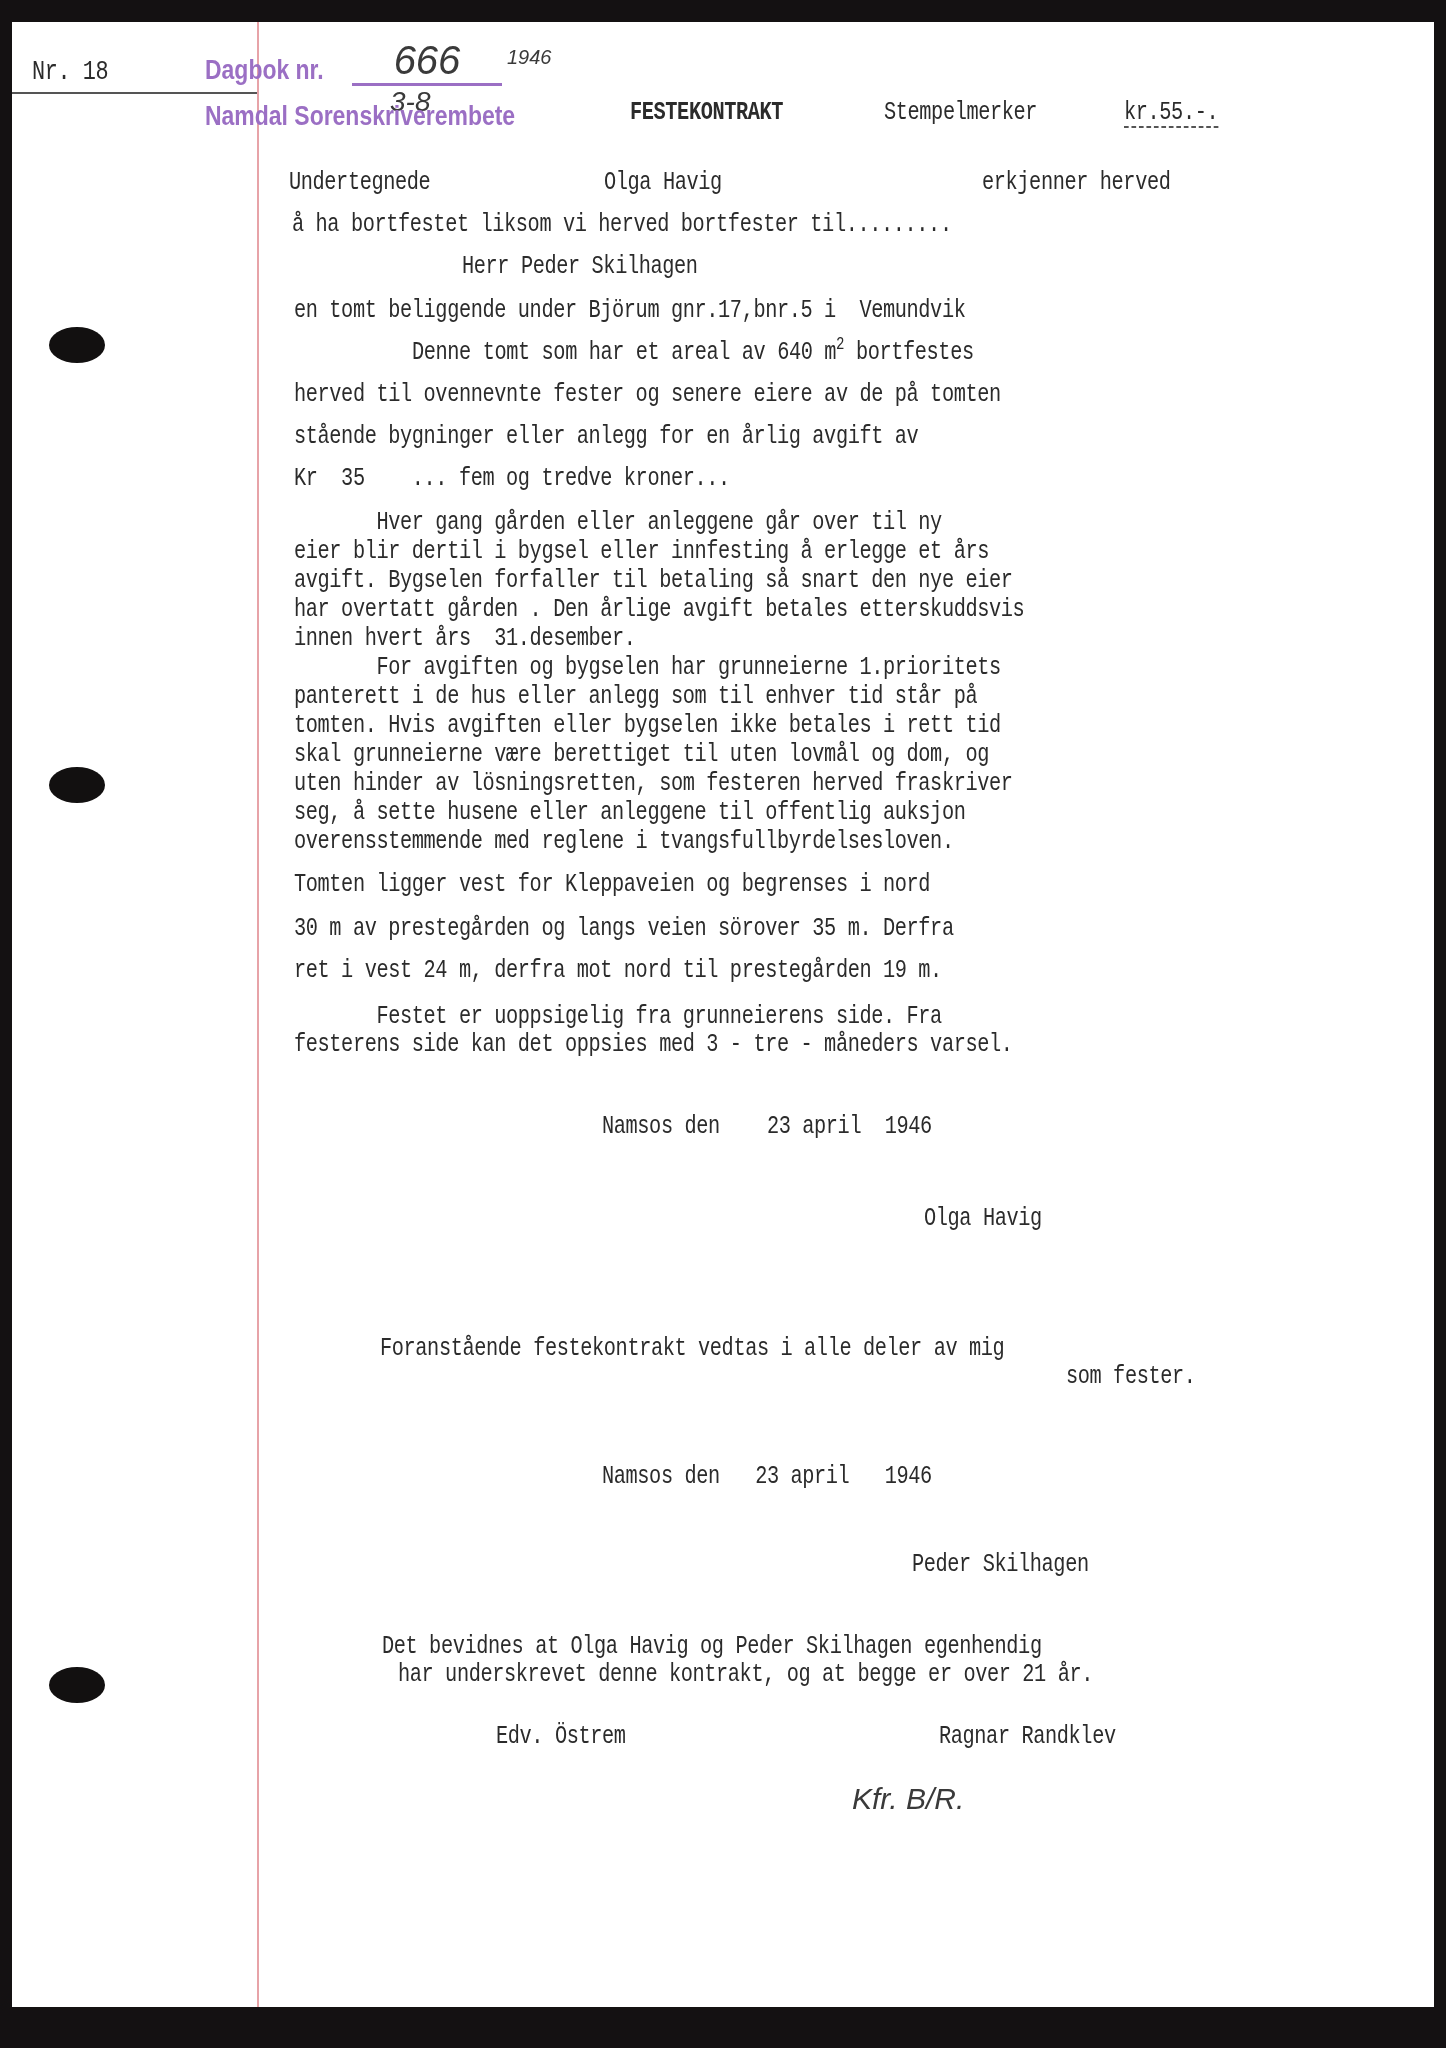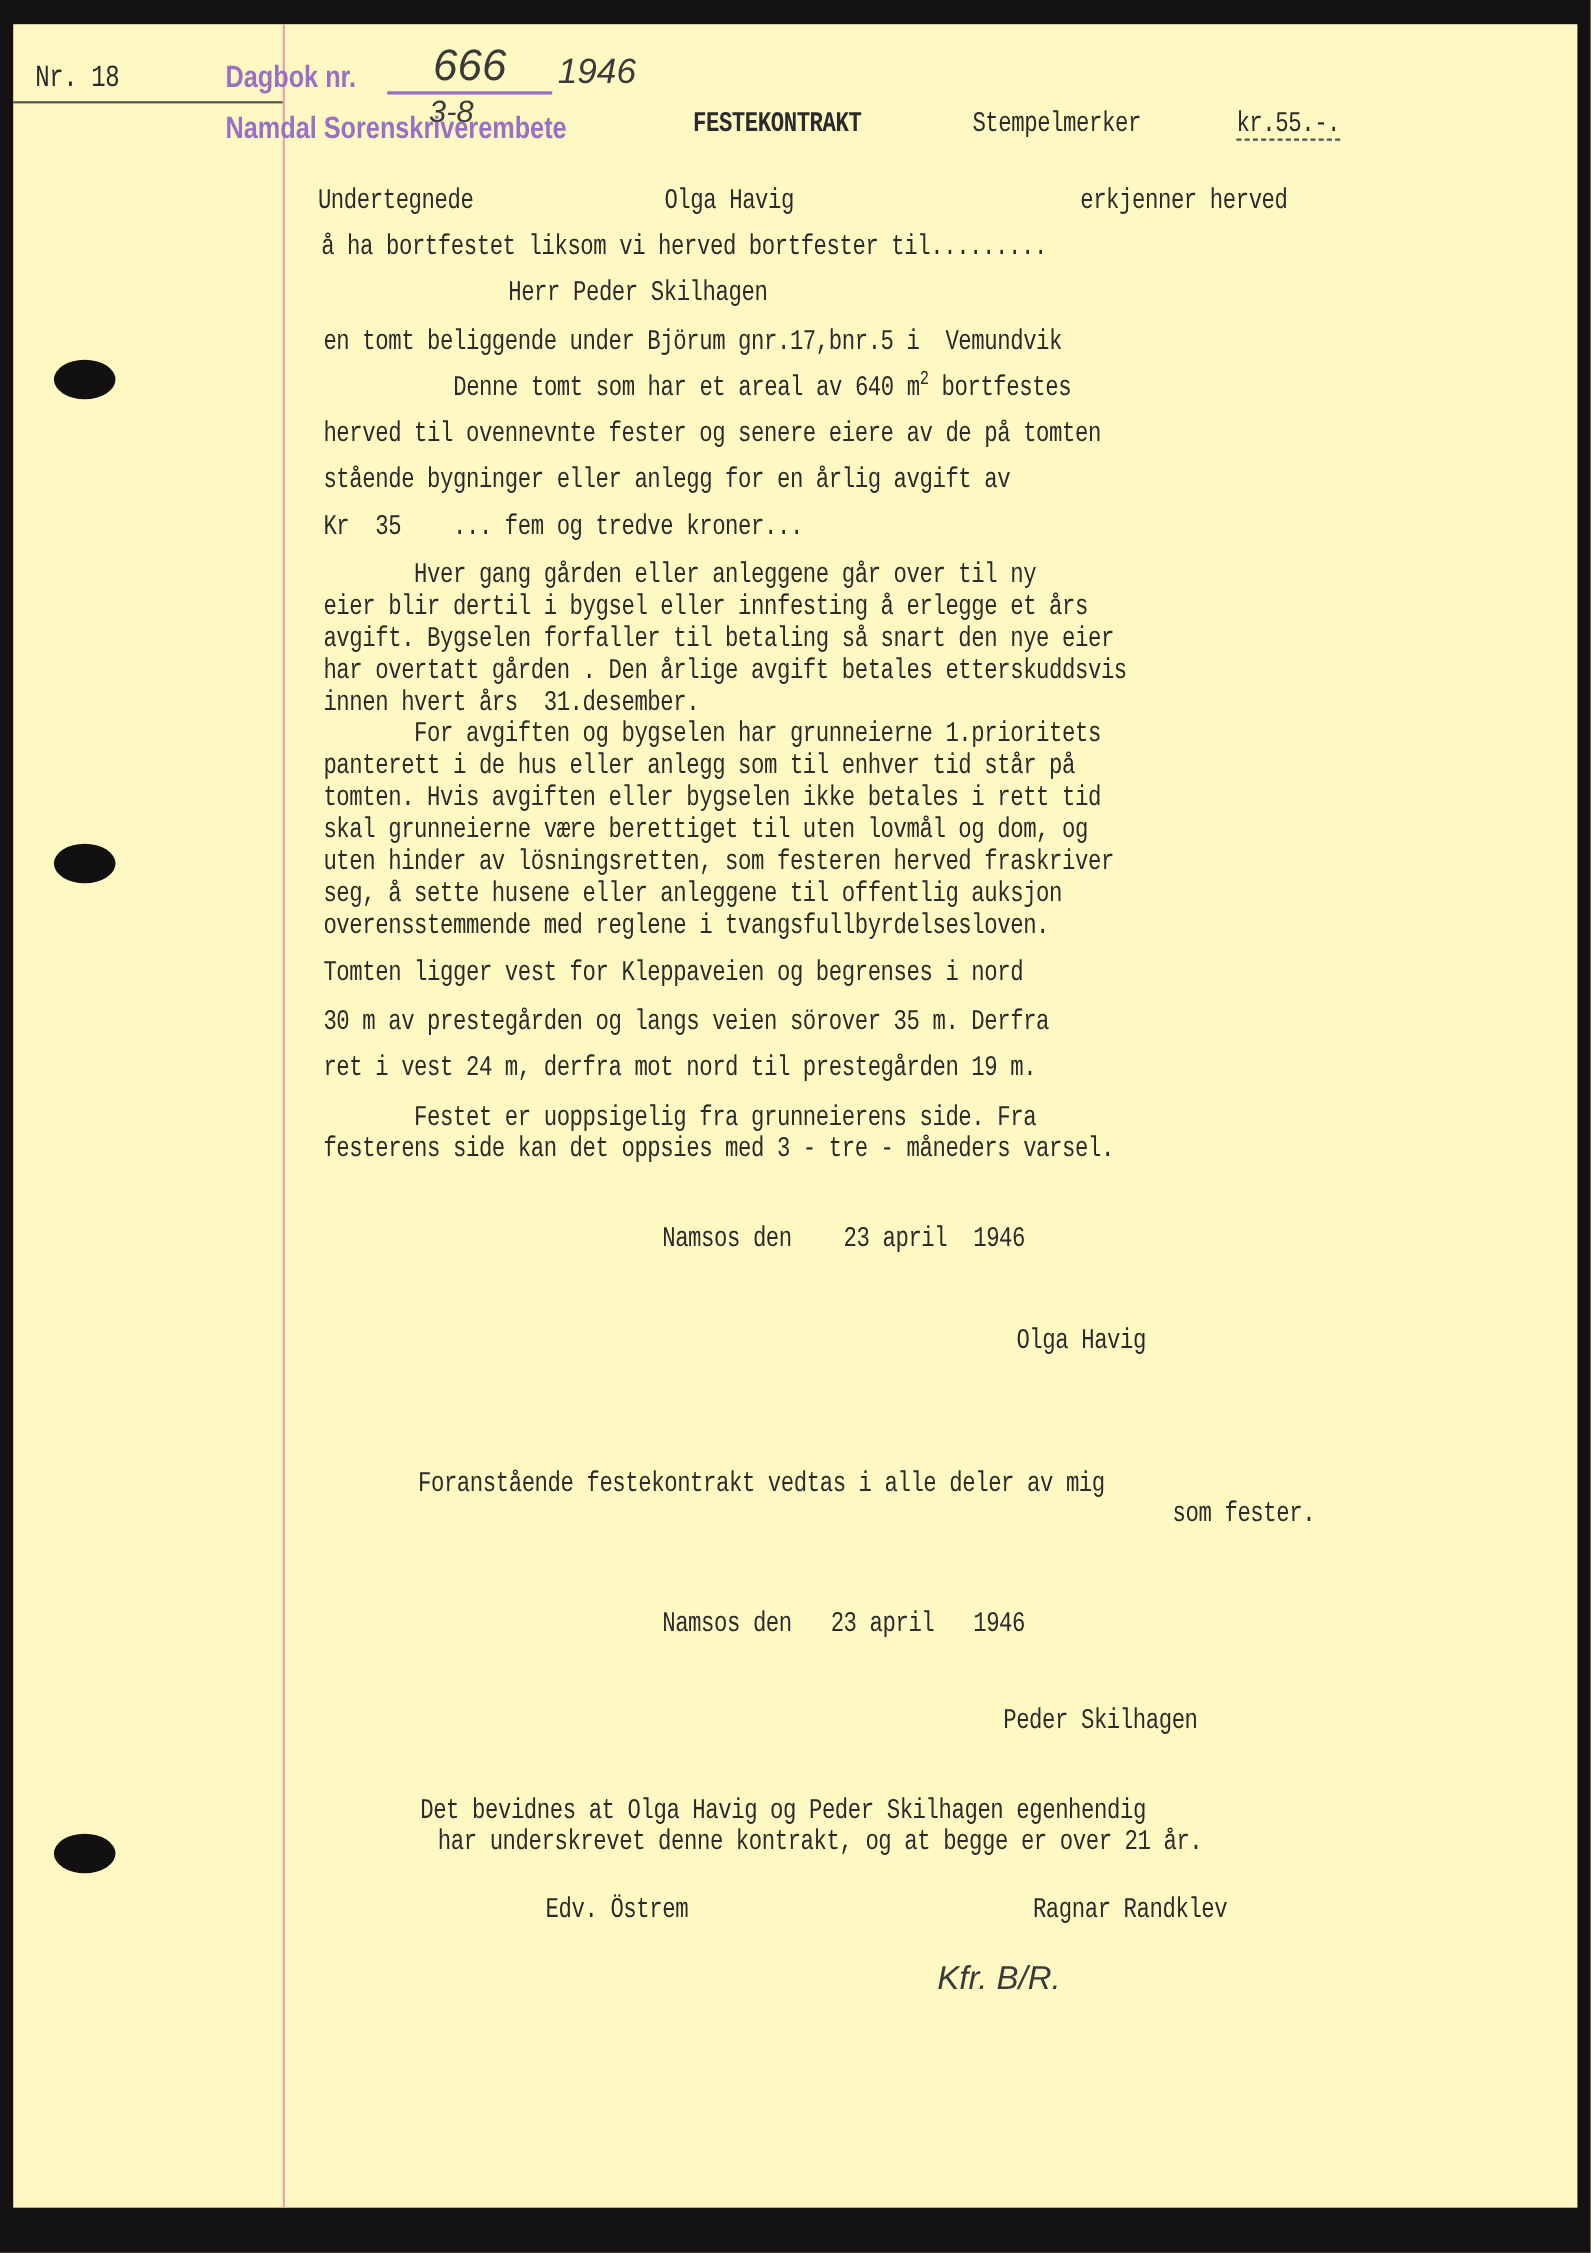--- a/index.html
+++ b/index.html
@@ -4,21 +4,21 @@
 <style>
   html, body { margin:0; padding:0; }
   body {
     width:1446px; height:2048px; position:relative; overflow:hidden;
     background:#141112;
     font-family:"Liberation Mono", "DejaVu Sans Mono", monospace;
     color:#2a2a2a;
   }
   .page {
     position:absolute; left:12px; top:22px; width:1422px; height:1985px;
-    background:#fef9c3;
+    background:#ffffff;
   }
   .margin-line {
     position:absolute; left:245px; top:0; width:2px; height:100%;
     background:#e7a3a8;
   }
   .hole {
     position:absolute; left:37px; width:56px; height:36px; border-radius:50%;
     background:#121010;
   }
   .header-rule {
@@ -47,21 +47,21 @@
 <div class="page">
   <div class="margin-line"></div>
   <div class="header-rule"></div>
   <div class="hole" style="top:305px"></div>
   <div class="hole" style="top:745px"></div>
   <div class="hole" style="top:1645px"></div>
 
   <div class="t" style="left:20px;top:36px;font-size:28px">Nr. 18</div>
   <div class="stamp" style="left:193px;top:32px;font-size:28px">Dagbok nr.</div>
   <div class="hand" style="left:340px;top:16px;font-size:40px;border-bottom:3px solid #9b6fc4;width:150px;text-align:center">666</div>
-  <div class="hand" style="left:495px;top:24px;font-size:32px">1946</div>
+  <div class="hand" style="left:495px;top:24px;font-size:20px">1946</div>
   <div class="hand" style="left:378px;top:64px;font-size:28px">3-8</div>
   <div class="stamp" style="left:193px;top:78px;font-size:28px">Namdal Sorenskriverembete</div>
   <div class="t" style="left:618px;top:76px;font-weight:bold">FESTEKONTRAKT</div>
   <div class="t" style="left:872px;top:76px">Stempelmerker</div>
   <div class="t uline" style="left:1112px;top:76px">kr.55.-.</div>
 
   <div class="t" style="left:277px;top:146px">Undertegnede</div>
   <div class="t" style="left:592px;top:146px">Olga Havig</div>
   <div class="t" style="left:970px;top:146px">erkjenner herved</div>
   <div class="t" style="left:280px;top:188px">å ha bortfestet liksom vi herved bortfester til.........</div>

